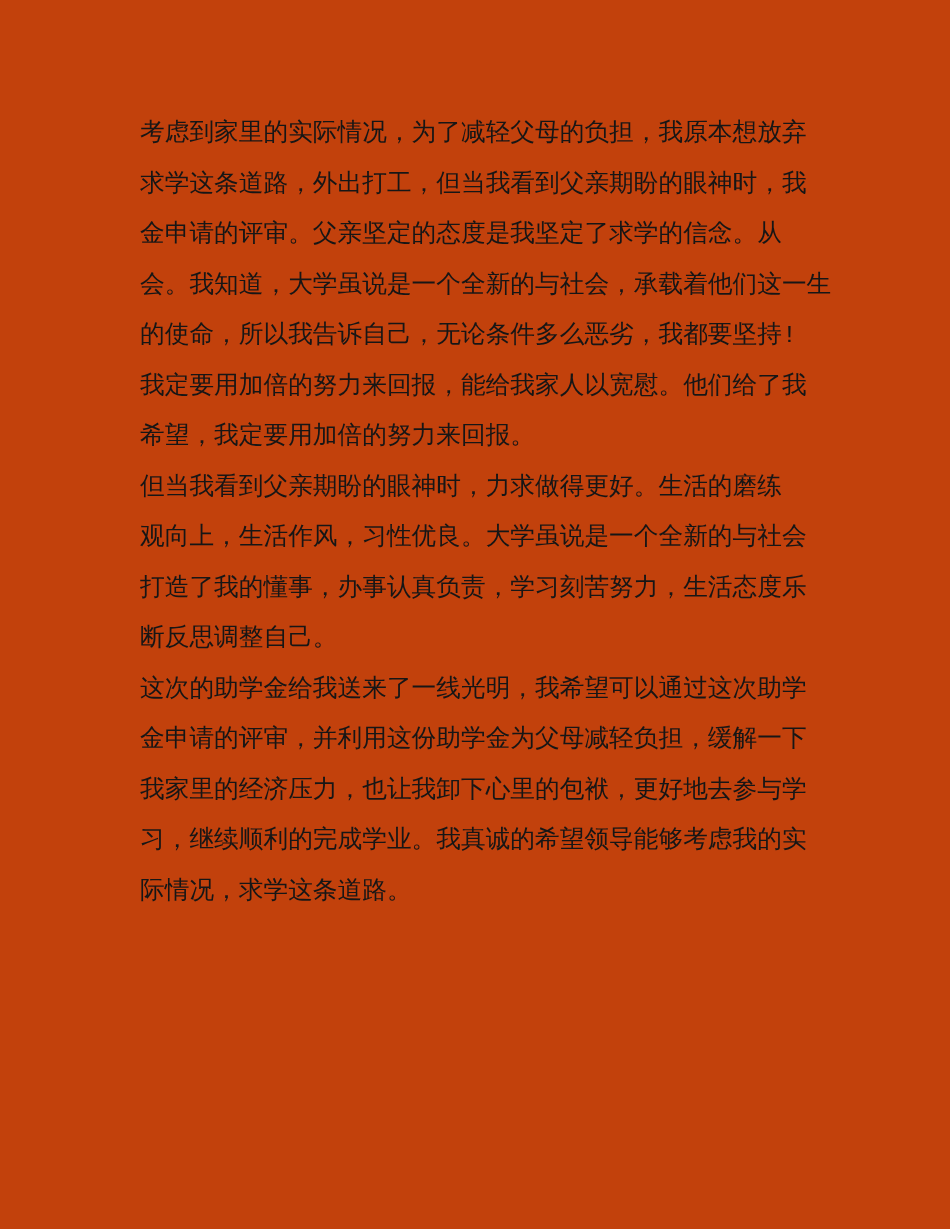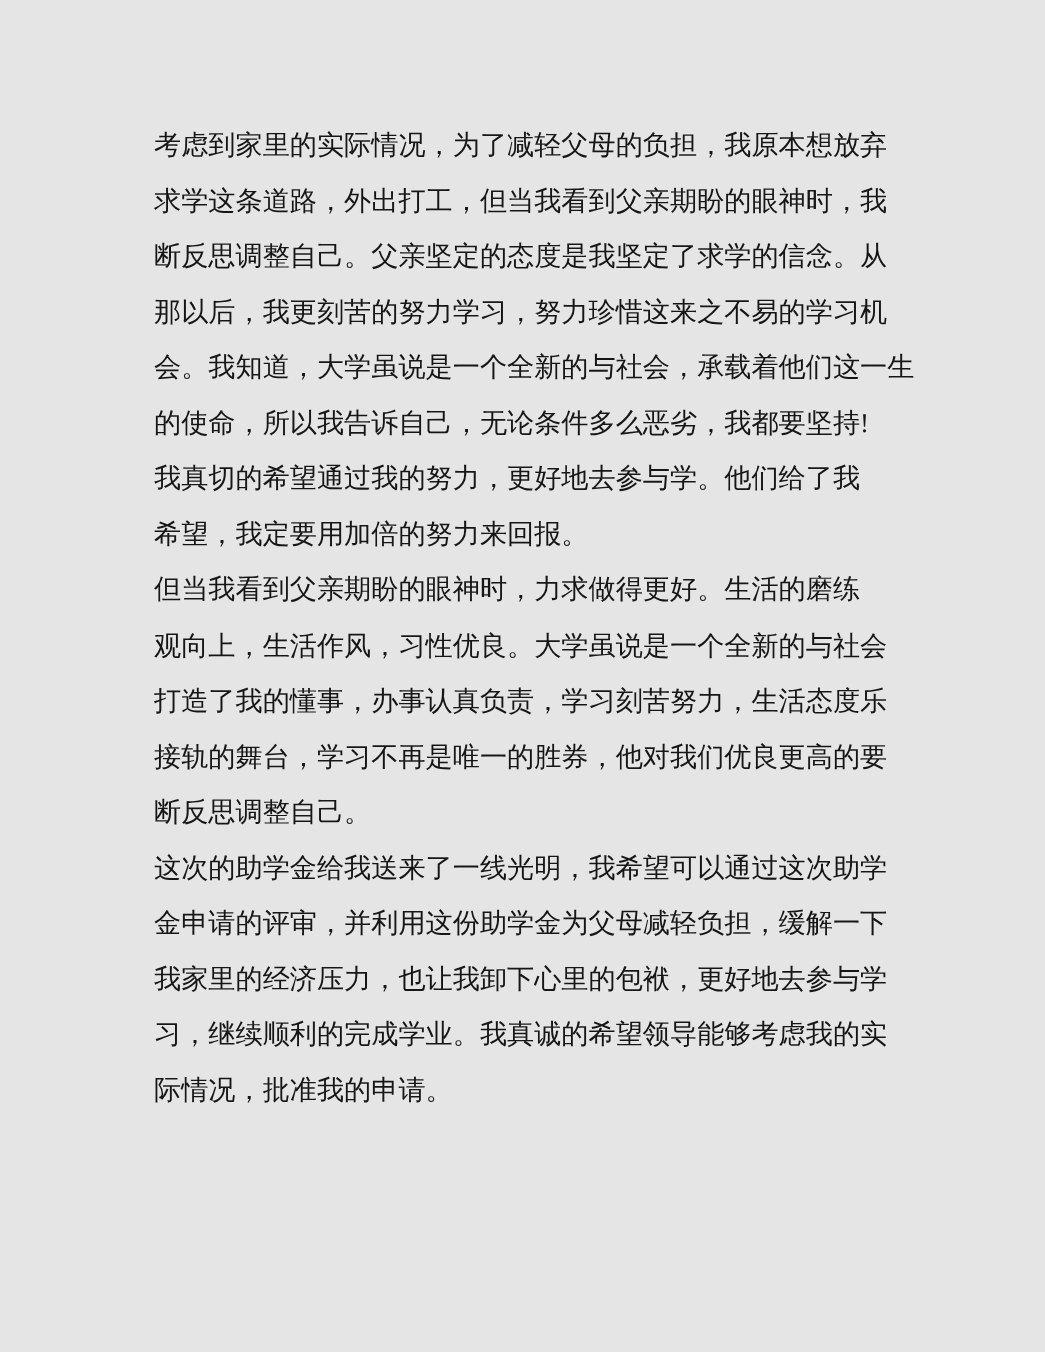--- a/index.html
+++ b/index.html
@@ -4,23 +4,23 @@
 <style>
   html, body {
     margin: 0;
     padding: 0;
     background: #ffffff;
   }
   .page {
     position: relative;
     width: 950px;
     height: 1229px;
-    background: #e5e5e5;
+    background: #c2410c;
     overflow: hidden;
-    font-family: Liberation Serif, serif;
+    font-family: Liberation Mono, monospace;
   }
   .text-block {
     position: absolute;
     left: 140px;
     top: 108px;
     width: 672px;
     color: #161616;
   }
   .paragraph {
     margin: 0;
@@ -37,38 +37,36 @@
 </style>
 </head>
 <body>
 
 <div class="page">
   <div class="text-block">
 
     <div class="paragraph">
       <div class="line">考虑到家里的实际情况，为了减轻父母的负担，我原本想放弃</div>
       <div class="line">求学这条道路，外出打工，但当我看到父亲期盼的眼神时，我</div>
-      <div class="line">断反思调整自己。父亲坚定的态度是我坚定了求学的信念。从</div>
-      <div class="line">那以后，我更刻苦的努力学习，努力珍惜这来之不易的学习机</div>
+      <div class="line">金申请的评审。父亲坚定的态度是我坚定了求学的信念。从</div>
       <div class="line">会。我知道，大学虽说是一个全新的与社会，承载着他们这一生</div>
       <div class="line">的使命，所以我告诉自己，无论条件多么恶劣，我都要坚持!</div>
-      <div class="line">我真切的希望通过我的努力，更好地去参与学。他们给了我</div>
+      <div class="line">我定要用加倍的努力来回报，能给我家人以宽慰。他们给了我</div>
       <div class="line">希望，我定要用加倍的努力来回报。</div>
     </div>
 
     <div class="paragraph">
       <div class="line">但当我看到父亲期盼的眼神时，力求做得更好。生活的磨练</div>
       <div class="line">观向上，生活作风，习性优良。大学虽说是一个全新的与社会</div>
       <div class="line">打造了我的懂事，办事认真负责，学习刻苦努力，生活态度乐</div>
-      <div class="line">接轨的舞台，学习不再是唯一的胜券，他对我们优良更高的要</div>
       <div class="line">断反思调整自己。</div>
     </div>
 
     <div class="paragraph">
       <div class="line">这次的助学金给我送来了一线光明，我希望可以通过这次助学</div>
       <div class="line">金申请的评审，并利用这份助学金为父母减轻负担，缓解一下</div>
       <div class="line">我家里的经济压力，也让我卸下心里的包袱，更好地去参与学</div>
       <div class="line">习，继续顺利的完成学业。我真诚的希望领导能够考虑我的实</div>
-      <div class="line">际情况，批准我的申请。</div>
+      <div class="line">际情况，求学这条道路。</div>
     </div>
 
   </div>
 </div>
 
 </body></html>

